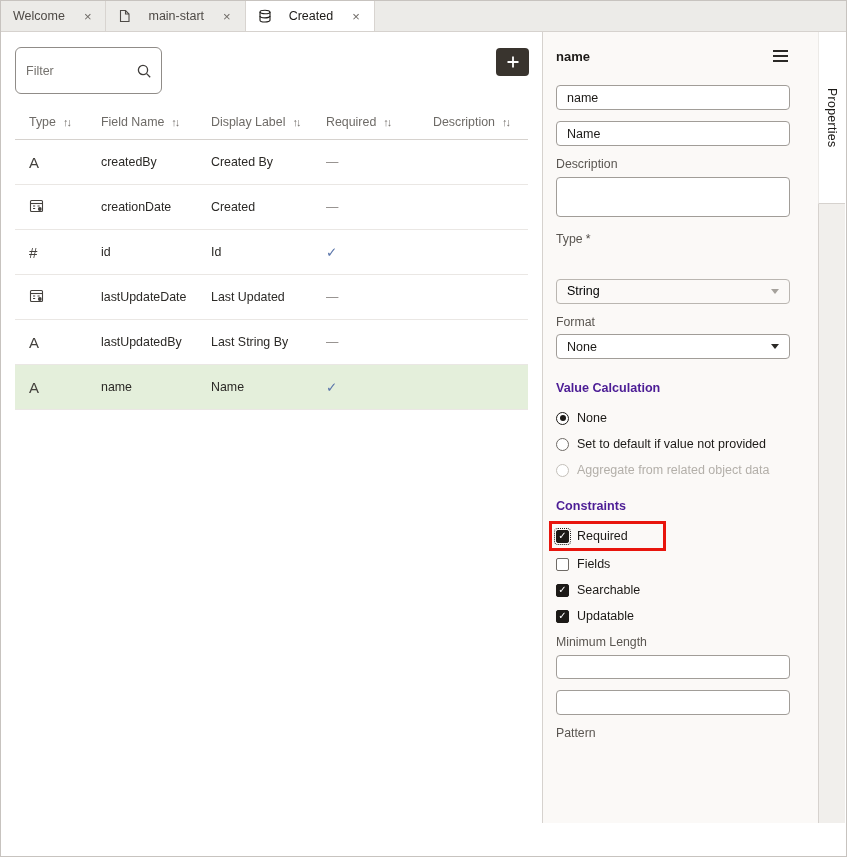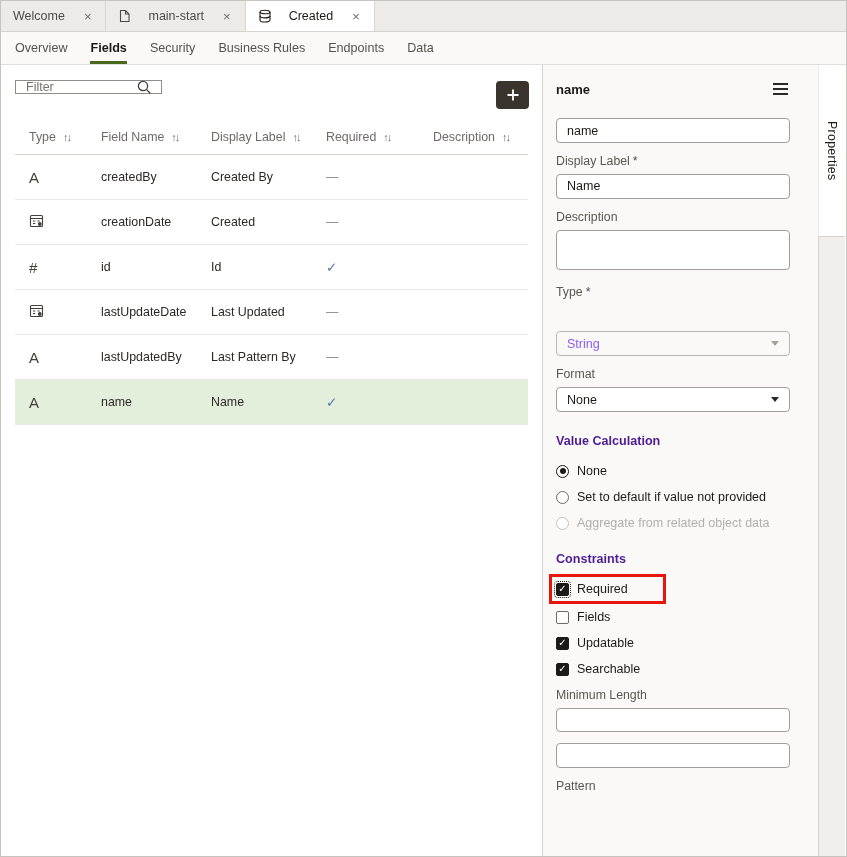--- a/index.html
+++ b/index.html
@@ -24,21 +24,21 @@
   .main { display:flex; height:calc(100% - 64px); }
   .left { width:542px; background:#fff; border-right:1px solid #d6d2ce; }
   .panel { width:275px; background:#fbf9f7; overflow:hidden; }
   .rail { width:27px; display:flex; flex-direction:column; }
   .rail-tab { height:172px; background:#fff; border-left:1px solid #eceae7; border-bottom:1px solid #d6d2ce; display:flex; align-items:center; justify-content:center; cursor:pointer; }
   .rail-tab span { writing-mode:vertical-rl; font-size:12.4px; color:#1c1a17; letter-spacing:.3px; }
   .rail-rest { flex:1; background:#f1efec; border-left:1px solid #d6d2ce; }
 
   
   .toolbar { display:flex; align-items:flex-start; justify-content:space-between; padding:15px 13px 0 14px; }
-  .filter-box { display:flex; width:147px; height:14px; border:1px solid #908c88; border-radius:0; background:#fff; }
+  .filter-box { display:flex; width:147px; height:47px; border:1px solid #908c88; border-radius:6px; background:#fff; }
   .filter-box input { border:none; outline:none; flex:1; min-width:0; padding:0 4px 0 10px; font-size:12.5px; font-family:inherit; color:#1c1a17; background:transparent; }
   .filter-box input::placeholder { color:#75726e; }
   .filter-box .search-ic { display:flex; align-items:center; padding-right:9px; }
   .add-btn { width:33px; height:28px; background:#39342e; border:none; border-radius:4px; display:flex; align-items:center; justify-content:center; cursor:pointer; margin-top:1px; }
 
   
   .table { margin:0 14px; }
   .thead, .trow { display:grid; grid-template-columns:72px 110px 115px 107px 1fr; align-items:center; padding-left:14px; }
   .thead { margin-top:21px; padding-bottom:10px; border-bottom:1px solid #d6d2ce; color:#6e6b67; font-size:12.4px; }
   .th { display:flex; align-items:center; gap:7px; cursor:pointer; }
@@ -55,21 +55,21 @@
   .panel-title { font-size:13px; font-weight:bold; color:#1c1a17; }
   .menu-ic { display:flex; flex-direction:column; gap:3px; cursor:pointer; padding:2px; }
   .menu-ic i { display:block; width:15px; height:2px; background:#2b2926; }
 
   .fgroup { margin-bottom:11px; }
   .flabel { display:block; font-size:12.3px; color:#5a5651; margin-bottom:5px; line-height:1.2; }
   .flabel .star { color:#4e4a46; margin-left:3px; }
   .tinput { width:100%; height:25px; border:1px solid #a19d98; border-radius:4px; background:#fff; padding:0 10px; font-size:12.5px; font-family:inherit; color:#1c1a17; outline:none; }
   textarea.tinput { height:40px; resize:none; padding-top:5px; }
   .select { display:flex; align-items:center; justify-content:space-between; height:25px; border:1px solid #a19d98; border-radius:4px; background:#fff; padding:0 10px; font-size:12.5px; cursor:pointer; }
-  .select.disabled { background:#fbf9f7; border-color:#bab6b1; color:#8b5cf6; cursor:default;margin-top:32px; }
+  .select.disabled { background:#fbf9f7; border-color:#bab6b1; color:#000000; cursor:default;margin-top:32px; }
   .caret { width:0; height:0; border-left:4.5px solid transparent; border-right:4.5px solid transparent; border-top:5px solid #2b2926; }
   .select.disabled .caret { border-top-color:#a6a29c; }
 
   .sect-heading { font-size:12.6px; font-weight:bold; color:#4c1d95; margin:22px 0 15px; line-height:1.2; }
 
   .radio-row, .check-row { display:flex; align-items:center; gap:8px; margin-bottom:12px; font-size:12.5px; color:#1c1a17; cursor:pointer; }
   .radio { width:13px; height:13px; border:1px solid #6f6b66; border-radius:50%; background:#fff; position:relative; flex:none; }
   .radio.selected { border-color:#1c1a17; }
   .radio.selected::after { content:""; position:absolute; left:2.5px; top:2.5px; width:6px; height:6px; border-radius:50%; background:#1c1a17; }
   .radio-row.disabled { color:#b3afa9; cursor:default; }
@@ -112,28 +112,20 @@
           <ellipse cx="7" cy="3" rx="5" ry="1.8"></ellipse>
           <path d="M2 3v8.2c0 1 2.2 1.8 5 1.8s5-.8 5-1.8V3"></path>
           <path d="M2 7.1c0 1 2.2 1.8 5 1.8s5-.8 5-1.8"></path>
         </svg>
       </span>
       <span class="wtab-label">Created</span>
       <span class="wtab-close">×</span>
     </div>
   </div>
 
-  <div class="subtabs">
-    <div class="subtab">Overview</div>
-    <div class="subtab active">Fields</div>
-    <div class="subtab">Security</div>
-    <div class="subtab">Business Rules</div>
-    <div class="subtab">Endpoints</div>
-    <div class="subtab">Data</div>
-  </div>
 
   <div class="main">
 
     <div class="left">
       <div class="toolbar">
         <div class="filter-box">
           <input type="text" placeholder="Filter" style="">
           <span class="search-ic">
             <svg width="16" height="16" viewBox="0 0 16 16" fill="none" stroke="#403d3a" stroke-width="1.3">
               <circle cx="7" cy="7" r="4.6"></circle>
@@ -214,21 +206,21 @@
           </span>
           <span>lastUpdateDate</span>
           <span>Last Updated</span>
           <span class="req dash">—</span>
           <span></span>
         </div>
 
         <div class="trow">
           <span class="type-glyph">A</span>
           <span>lastUpdatedBy</span>
-          <span>Last Pattern By</span>
+          <span>Last String By</span>
           <span class="req dash">—</span>
           <span></span>
         </div>
 
         <div class="trow selected">
           <span class="type-glyph">A</span>
           <span>name</span>
           <span>Name</span>
           <span class="req check">✓</span>
           <span></span>
@@ -245,23 +237,20 @@
               <i></i>
               <i></i>
             </span>
         </div>
 
         <div class="fgroup">
           <input class="tinput" type="text" value="name" style="">
         </div>
 
         <div class="fgroup">
-          <label class="flabel">
-            <span>Display Label</span><span class="star">*</span>
-          </label>
           <input class="tinput" type="text" value="Name" style="">
         </div>
 
         <div class="fgroup">
           <label class="flabel">
             <span>Description</span>
           </label>
           <textarea class="tinput" style=""></textarea>
         </div>
 
@@ -306,25 +295,25 @@
           <span class="red-box"></span>
           <span class="checkbox checked focus"></span>
           <span>Required</span>
         </div>
         <div class="check-row">
           <span class="checkbox"></span>
           <span>Fields</span>
         </div>
         <div class="check-row">
           <span class="checkbox checked"></span>
-          <span>Updatable</span>
+          <span>Searchable</span>
         </div>
         <div class="check-row">
           <span class="checkbox checked"></span>
-          <span>Searchable</span>
+          <span>Updatable</span>
         </div>
 
         <div class="fgroup len-group">
           <label class="flabel">
             <span>Minimum Length</span>
           </label>
           <input class="tinput" type="text" value="" style="">
         </div>
         <div class="fgroup">
           <input class="tinput" type="text" value="" style="">

